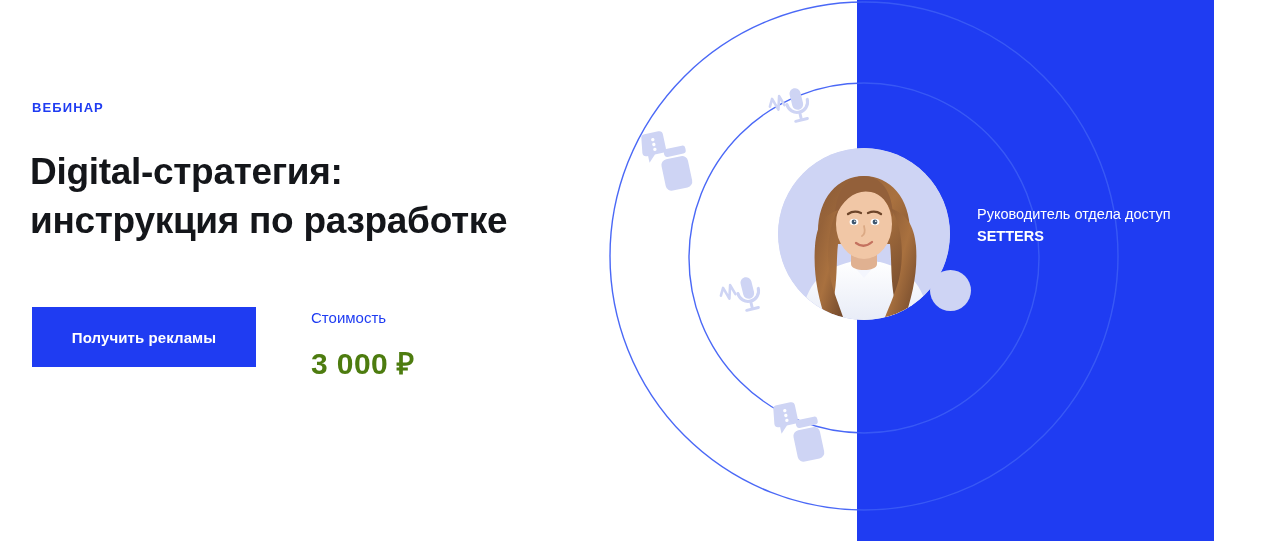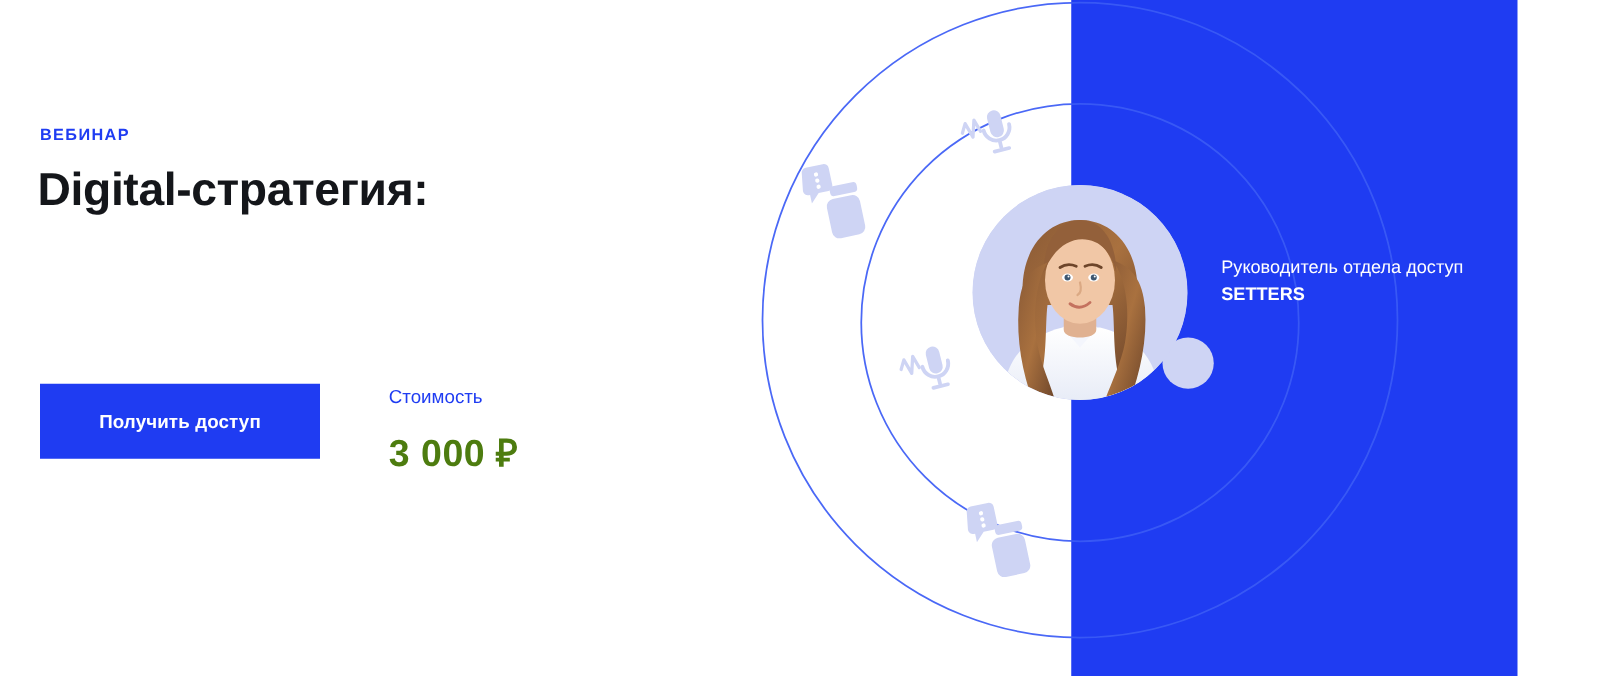--- a/index.html
+++ b/index.html
@@ -53,21 +53,21 @@
     top: 101px;
     left: 0;
     font-size: 13px;
     font-weight: bold;
     letter-spacing: 1.1px;
     color: #1f3cf2;
     line-height: 1;
   }
   .headline {
     position: absolute;
-    top: 128px;
+    top: 148px;
     left: -2px;
     width: 560px;
     margin: 0;
     font-size: 37px;
     font-weight: bold;
     line-height: 1.32;
     letter-spacing: -0.3px;
     color: #14161a;
   }
 
@@ -273,24 +273,24 @@
 
           <path d="M112,60 c12,16 14,44 10,66 c-3,16 -10,30 -16,46 l20,0 c8,-22 14,-48 12,-74 c-2,-22 -10,-32 -26,-38 z" fill="url(#hairg)"></path>
           <path d="M60,62 c-10,16 -12,44 -8,66 c3,16 9,28 14,44 l-18,0 c-8,-22 -13,-48 -11,-74 c2,-22 8,-30 23,-36 z" fill="url(#hairg)"></path>
         </g>
       </svg>
     </div>
   </div>
 
   <div class="left-col">
     <div class="eyebrow">ВЕБИНАР</div>
-    <h1 class="headline"><span>Digital-стратегия:</span><br></h1>
+    <h1 class="headline"><span>Digital-стратегия:</span><br><span>инструкция по разработке</span></h1>
 
     <div class="cta-row">
-      <button class="cta-button">Получить доступ</button>
+      <button class="cta-button">Получить рекламы</button>
       <div class="price-block">
         <div class="price-label">Стоимость</div>
         <div class="price-value">3 000 ₽</div>
       </div>
     </div>
   </div>
 
   <div class="speaker-info">
     <div class="speaker-role">Руководитель отдела доступ</div>
     <div class="speaker-company">SETTERS</div>

